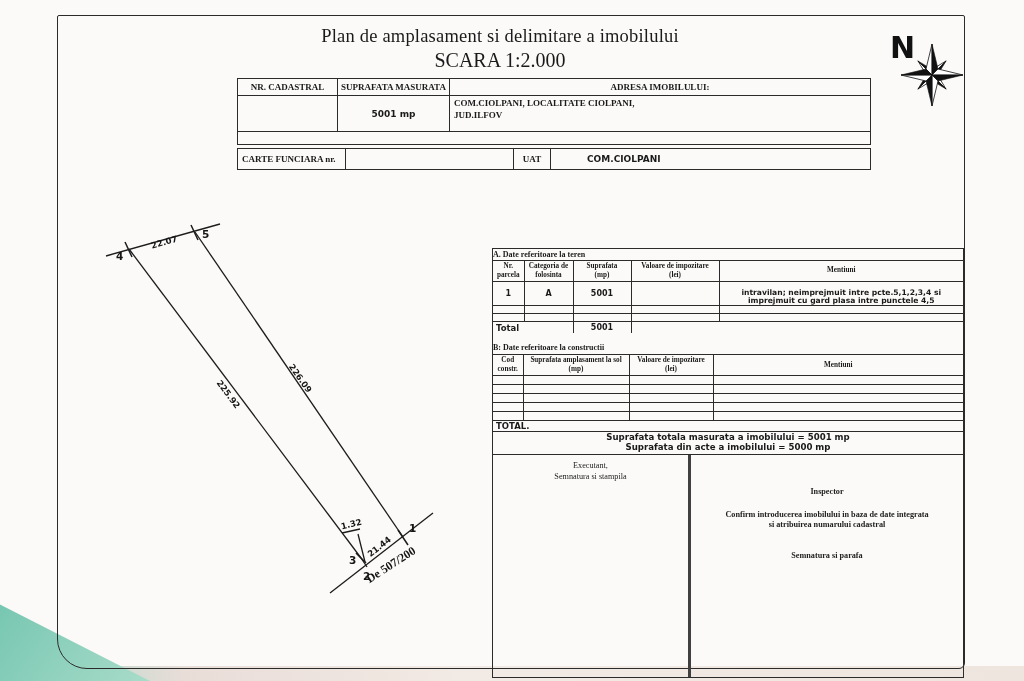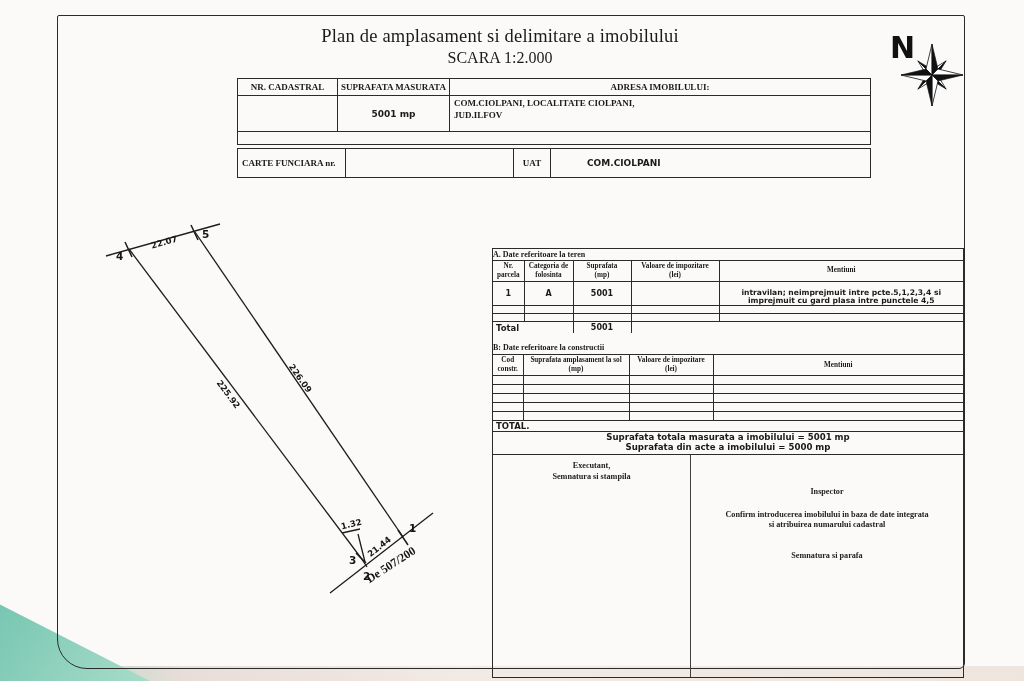--- a/index.html
+++ b/index.html
@@ -7,21 +7,21 @@
          font-family:"Liberation Serif",serif;color:#1a1a1a;}
   .desk-strip{position:absolute;left:0;bottom:0;width:100%;height:15px;
          background:linear-gradient(90deg,#9ed8c4 0%,#e9ddd8 18%,#f2eae4 45%,#eee5df 100%);}
   .teal-corner{position:absolute;left:0;bottom:0;width:150px;height:85px;
          background:linear-gradient(125deg,#76c6b1,#a8dcc9);
          clip-path:polygon(0 10%,100% 100%,0 100%);}
   .frame{position:absolute;left:57px;top:15px;width:906px;height:652px;
          border:1.5px solid #2b2b2b;border-radius:2px 2px 6px 30px;}
   .doc-title{position:absolute;left:160px;top:26px;width:680px;text-align:center;
          font-size:18.5px;letter-spacing:.2px;}
-  .doc-scale{position:absolute;left:160px;top:49px;width:680px;text-align:center;font-size:16px;}
+  .doc-scale{position:absolute;left:160px;top:49px;width:680px;text-align:center;font-size:20px;}
 
   
   table.sheet{position:absolute;border-collapse:collapse;table-layout:fixed;}
   table.sheet td{border:1px solid #2b2b2b;padding:0;font-size:9px;vertical-align:middle;overflow:hidden;}
   .hc{text-align:center;font-weight:bold;font-size:9px;}
   .val-sup{text-align:center;font-weight:bold;font-size:9.5px;font-family:"DejaVu Sans",sans-serif;}
   .val-addr{font-weight:bold;font-size:9.5px;line-height:12px;padding:1px 0 0 4px !important;
             vertical-align:top !important;white-space:pre-line;}
   .cf-label{font-weight:bold;font-size:9px;padding-left:4px !important;}
   .uat{text-align:center;font-weight:bold;font-size:9px;}
@@ -36,21 +36,21 @@
   .vals td{text-align:center;font-weight:bold;font-size:8px;font-family:"DejaVu Sans",sans-serif;}
   td.ment{font-size:7.6px;line-height:8.2px;white-space:pre-line;text-align:center;
           font-family:"DejaVu Sans",sans-serif;font-weight:bold;vertical-align:top;padding-top:7px;}
   .total-label{text-align:left;padding-left:3px !important;font-weight:bold;font-size:8.5px;
           font-family:"DejaVu Sans",sans-serif;}
   .gap8{height:8px;}
   .totals-box{border-top:1px solid #2b2b2b;text-align:center;font-weight:bold;font-size:8.6px;
           line-height:9.4px;padding:1px 0 2px;font-family:"DejaVu Sans",sans-serif;}
   .sigrow{border-top:1px solid #2b2b2b;display:flex;height:222px;}
   .sig{font-size:8.2px;text-align:center;line-height:10.5px;color:#222;}
-  .sig-left{width:198px;border-right:1px solid #404040;box-sizing:border-box;font-weight:bold;}
+  .sig-left{width:198px;border-right:3px solid #404040;box-sizing:border-box;}
   .sig-right{flex:1;font-weight:bold;}
   .sig .t1{margin-top:6px;}
   .sig-right .t1{margin-top:32px;}
   .sig-left .confirm{margin-top:42px;white-space:pre-line;}
   .sig-right .confirm{margin-top:12px;white-space:pre-line;}
   .sig-left .sign{}
   .sig-right .sign{margin-top:20px;}
 
   
   .plot{position:absolute;left:80px;top:200px;}
@@ -125,21 +125,21 @@
     </table>
 
   <table class="sheet" style="left:237px;top:148px;width:633px;">
     <colgroup>
         <col style="width:108px">
         <col style="width:168px">
         <col style="width:37px">
         <col style="width:320px">
       </colgroup>
     <tbody>
-        <tr style="height:29px">
+        <tr style="height:21px">
       <td class="cf-label">CARTE FUNCIARA nr.</td>
       <td></td>
       <td class="uat">UAT</td>
       <td class="uat-val">COM.CIOLPANI</td>
     </tr>
   </tbody>
     </table>
 
   <svg class="plot" width="390" height="420" viewBox="0 0 390 420">
     <line x1="26" y1="56" x2="140" y2="24"></line>

